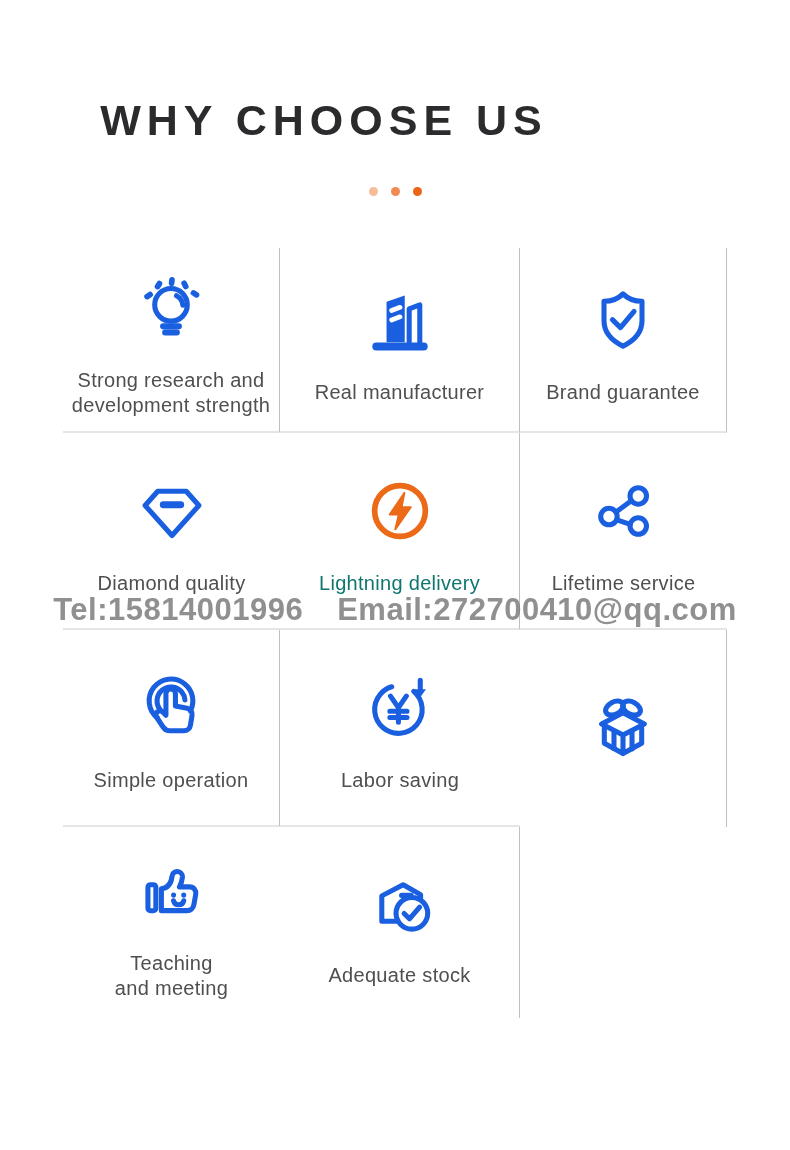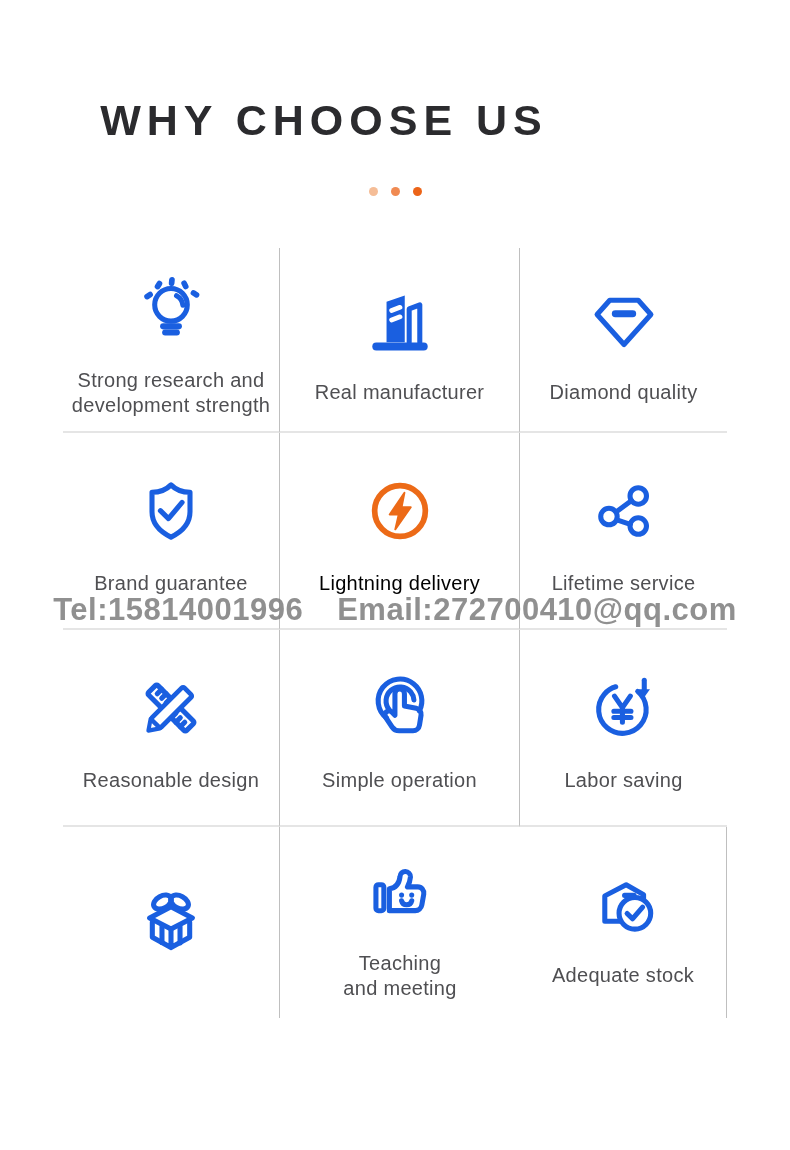--- a/index.html
+++ b/index.html
@@ -20,21 +20,21 @@
   .grid{position:absolute;left:63px;top:248px;width:664px;
         display:grid;grid-template-columns:217px 240px 207px;
         grid-template-rows:185px 197px 197px 191px;}
   .cell{display:flex;flex-direction:column;align-items:center;
         justify-content:center;box-sizing:border-box;}
   .cell.bR{border-right:1px solid #bfbfbf;}
   .cell.bB{border-bottom:2px solid #e5e5e5;}
   .iconbox{display:flex;align-items:center;justify-content:center;height:92px;}
   .label{margin-top:14px;font-size:20px;line-height:1.25;color:#4f4f52;
          text-align:center;white-space:pre-line;letter-spacing:.3px;}
-  .label.orange{color:#000000;}
+  .label.orange{color:#0f766e;}
   svg{display:block;}
   .stroke{fill:none;stroke:#1a5fe0;stroke-width:3.2;
           stroke-linecap:round;stroke-linejoin:round;}
   .strokeO{fill:none;stroke:#ec6a17;stroke-width:3.6;
           stroke-linecap:round;stroke-linejoin:round;}
 
   
   .watermark{position:absolute;left:0;top:551px;width:790px;display:flex;
              justify-content:center;gap:34px;font-size:31px;font-weight:700;
              color:rgba(125,125,125,.85);letter-spacing:.5px;z-index:5;
@@ -77,38 +77,38 @@
       <svg width="76" height="76" viewBox="0 0 48 48">
         <path d="M15.5 38 V12.5 L27 8.5 V38 Z" fill="#1a5fe0" stroke="none"></path>
         <path d="M18.7 18 L24 16 M18.7 24 L24 22" fill="none" stroke="#ffffff" stroke-width="3" stroke-linecap="round"></path>
         <path class="stroke" d="M29.8 38 V17 L36.5 14.5 V38"></path>
         <path d="M9 40.7 H39" fill="none" stroke="#1a5fe0" stroke-width="5" stroke-linecap="round"></path>
       </svg>
     </div>
     <div class="label">Real manufacturer</div>
   </div>
 
+  <div class="cell bR bB">
+    <div class="iconbox">
+      <svg width="76" height="76" viewBox="0 0 48 48">
+        <path class="stroke" d="M24 7.5 C21 10.6 16.5 12.2 12 12.2 V24.5 C12 32.6 17 37.1 24 40.5 C31 37.1 36 32.6 36 24.5 V12.2 C31.5 12.2 27 10.6 24 7.5 Z"></path>
+        <path class="stroke" stroke-width="3.8" d="M17.3 23.8 L22.4 28.8 L31 18.6"></path>
+      </svg>
+    </div>
+    <div class="label">Brand guarantee</div>
+  </div>
+
   <div class="cell bB">
     <div class="iconbox">
       <svg width="76" height="76" viewBox="0 0 48 48">
         <path class="stroke" stroke-width="3.5" d="M15 11.5 H33 L41 20.5 L24 39.5 L7 20.5 Z"></path>
         <path d="M18.5 20 H29.5" fill="none" stroke="#1a5fe0" stroke-width="4.4" stroke-linecap="round"></path>
       </svg>
     </div>
     <div class="label">Diamond quality</div>
-  </div>
-
-  <div class="cell bR bB">
-    <div class="iconbox">
-      <svg width="76" height="76" viewBox="0 0 48 48">
-        <path class="stroke" d="M24 7.5 C21 10.6 16.5 12.2 12 12.2 V24.5 C12 32.6 17 37.1 24 40.5 C31 37.1 36 32.6 36 24.5 V12.2 C31.5 12.2 27 10.6 24 7.5 Z"></path>
-        <path class="stroke" stroke-width="3.8" d="M17.3 23.8 L22.4 28.8 L31 18.6"></path>
-      </svg>
-    </div>
-    <div class="label">Brand guarantee</div>
   </div>
 
   <div class="cell bR bB">
     <div class="iconbox">
       <svg width="76" height="76" viewBox="0 0 48 48">
         <circle class="strokeO" cx="24" cy="24" r="16"></circle>
         <path d="M26.8 12.5 L17.5 26.2 H23.2 L21 35.6 L30.8 21.6 H25 Z" fill="#ec6a17" stroke="#ec6a17" stroke-width="1.2" stroke-linejoin="round"></path>
       </svg>
     </div>
     <div class="label orange">Lightning delivery</div>
@@ -119,35 +119,20 @@
       <svg width="76" height="76" viewBox="0 0 48 48">
         <circle class="stroke" cx="14.5" cy="27.5" r="5.2"></circle>
         <circle class="stroke" cx="33" cy="14.5" r="5.2"></circle>
         <circle class="stroke" cx="33" cy="33.5" r="5.2"></circle>
         <path class="stroke" d="M19 24.6 L28.6 17.5 M19.5 29.6 L28 32.4"></path>
       </svg>
     </div>
     <div class="label">Lifetime service</div>
   </div>
 
-  <div class="cell bR bB">
-    <div class="iconbox">
-      <svg width="76" height="76" viewBox="0 0 48 48">
-        <g transform="rotate(45 24 24)">
-          <rect class="stroke" stroke-width="3" x="7" y="19.8" width="34" height="8.4" rx="1.2"></rect>
-          <path class="stroke" stroke-width="2.4" d="M11.5 19.8 v4 M15.5 19.8 v4 M19.5 19.8 v4 M28.5 28.2 v-4 M32.5 28.2 v-4 M36.5 28.2 v-4"></path>
-        </g>
-        <g transform="rotate(-45 24 24)">
-          <rect x="10" y="19.8" width="29" height="8.4" rx="1.2" fill="#ffffff" stroke="#1a5fe0" stroke-width="3" stroke-linejoin="round"></rect>
-          <path d="M10 19.8 L3.8 24 L10 28.2 Z" fill="#ffffff" stroke="#1a5fe0" stroke-width="2.6" stroke-linejoin="round"></path>
-        </g>
-      </svg>
-    </div>
-    <div class="label">Reasonable design</div>
-  </div>
 
   <div class="cell bR bB">
     <div class="iconbox">
       <svg width="76" height="76" viewBox="0 0 48 48">
         <circle class="stroke" cx="24" cy="19.5" r="13.8" stroke-dasharray="62 24.7" transform="rotate(128 24 19.5)"></circle>
         <circle class="stroke" cx="24" cy="19.5" r="8.8" stroke-dasharray="33 22.3" transform="rotate(140 24 19.5)"></circle>
         <path class="stroke" d="M20.8 26.5 V15 a3 3 0 0 1 6 0 V22.8 l7.4 1.4 a3.8 3.8 0 0 1 3.1 4.3 l-1 6.3 a4.2 4.2 0 0 1 -4.1 3.6 H23.5 a5.4 5.4 0 0 1 -4.5 -2.4 l-4.2 -6.3 a2.6 2.6 0 0 1 4 -3.2 l2 2.1 Z"></path>
       </svg>
     </div>
     <div class="label">Simple operation</div>

